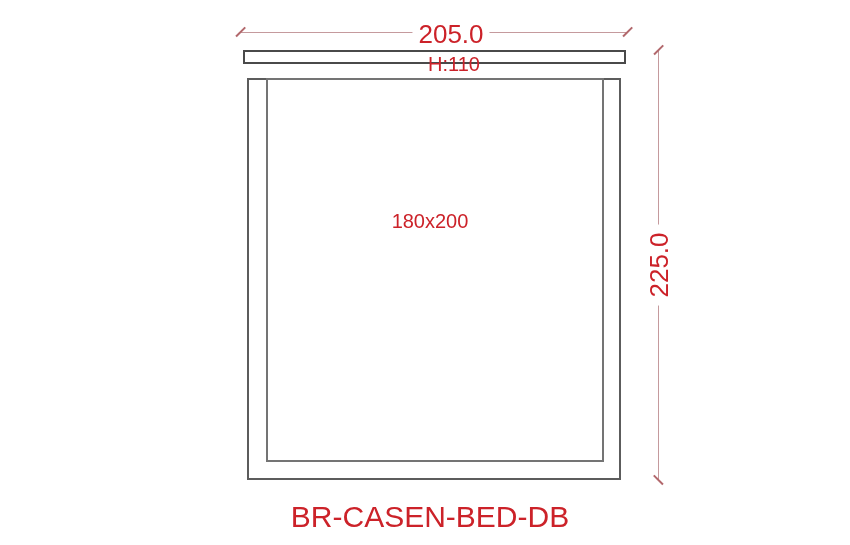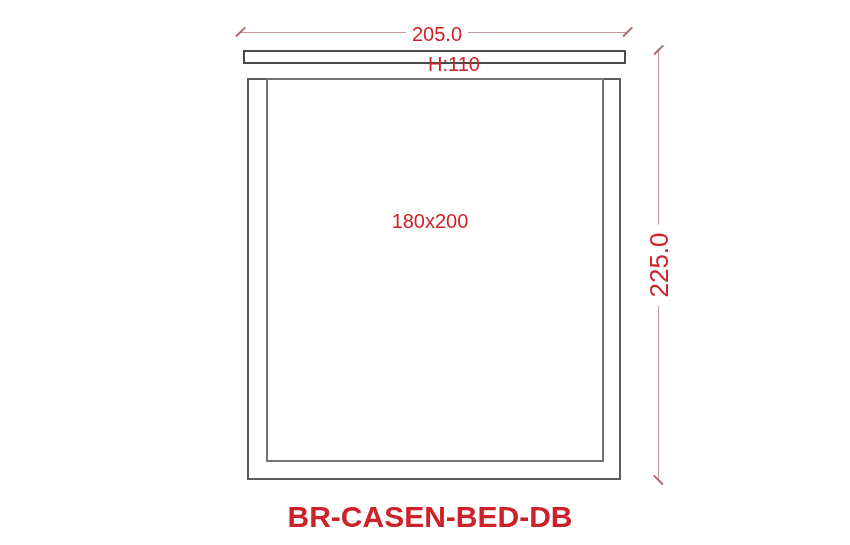--- a/index.html
+++ b/index.html
@@ -65,25 +65,25 @@
     position: absolute;
     width: 13px; height: 1.6px;
     background: var(--dim-tick, #b2686c);
   }
   .tick-h-left  { left: 234px; top: 31px; transform: rotate(-45deg); }
   .tick-h-right { left: 621px; top: 31px; transform: rotate(-45deg); }
   .tick-v-top   { left: 652px; top: 49px; transform: rotate(-45deg); }
   .tick-v-bot   { left: 652px; top: 479px; transform: rotate(45deg); }
   .dim-h-label {
     position: absolute;
-    left: 437px; top: 34px;
+    left: 451px; top: 34px;
     transform: translate(-50%, -50%);
     background: var(--background, #ffffff);
     padding: 0 6px;
-    font-size: 20px;
+    font-size: 26px;
     color: var(--text-red, #cc2229);
     white-space: nowrap;
   }
   .dim-v-label {
     position: absolute;
     left: 659px; top: 265px;
     transform: translate(-50%, -50%) rotate(-90deg);
     background: var(--background, #ffffff);
     padding: 0 8px;
     font-size: 26px;
@@ -104,21 +104,20 @@
   .mechanism-line {
     margin-top: 16px;
   }
   .drawing-title {
     position: absolute;
     left: 430px; top: 517px;
     transform: translate(-50%, -50%);
     font-size: 30px;
     color: var(--text-red, #cc2229);
     white-space: nowrap;
-    font-weight: bold;
   }
 </style>
 </head>
 <body>
 
 <div class="canvas">
 
   <div class="frame-outer"></div>
   <div class="frame-inner"></div>
 

